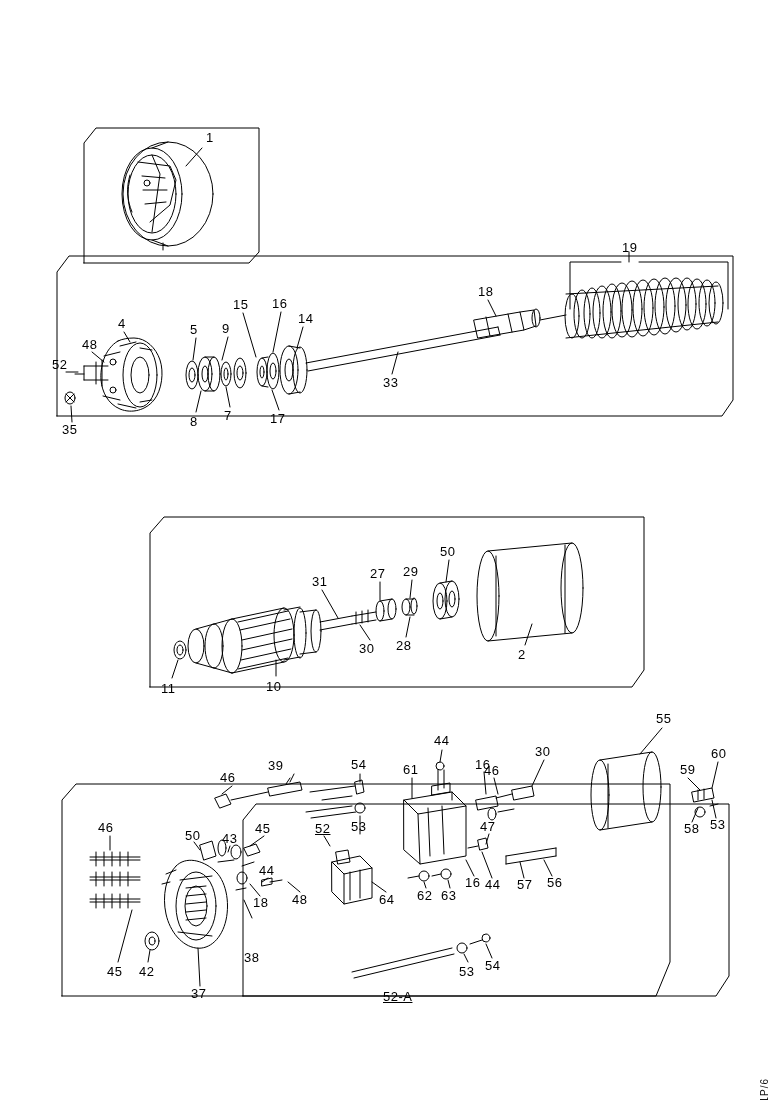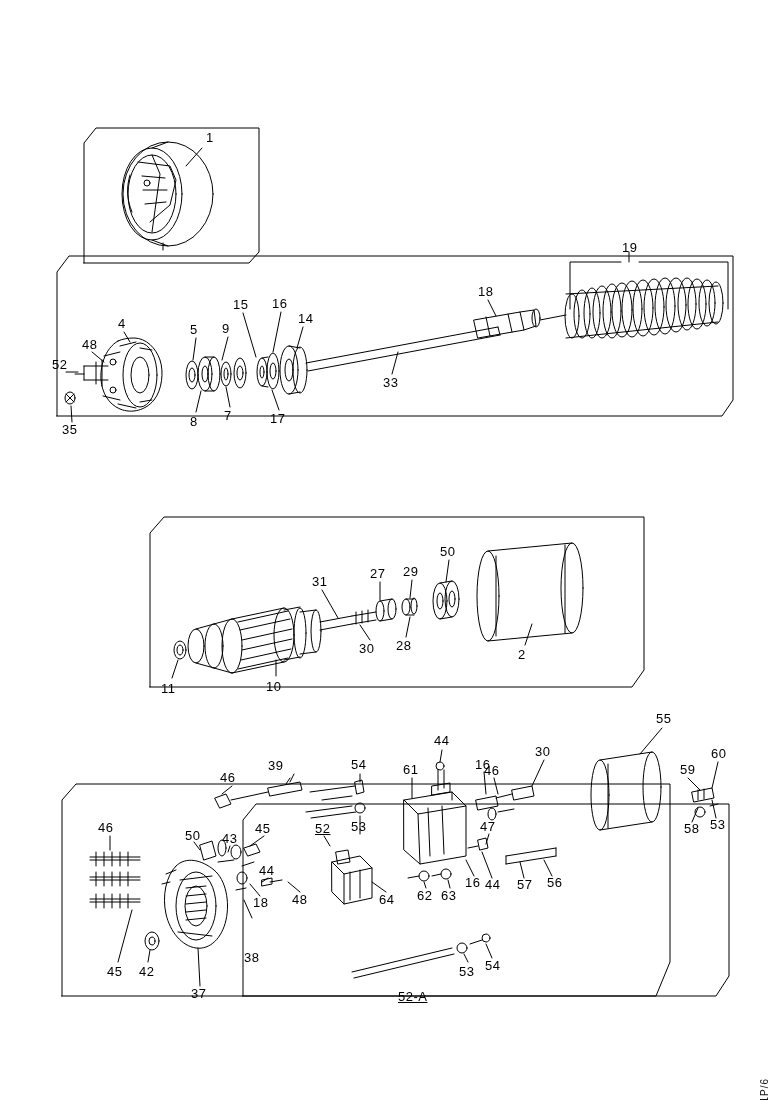--- a/index.html
+++ b/index.html
@@ -442,17 +442,17 @@
   <div class="callout" style="left:485px; top:877px;">44</div>
   <div class="callout" style="left:292px; top:892px;">48</div>
   <div class="callout" style="left:379px; top:892px;">64</div>
   <div class="callout" style="left:253px; top:895px;">18</div>
   <div class="callout" style="left:244px; top:918px;margin-top:32px;">38</div>
   <div class="callout" style="left:107px; top:964px;">45</div>
   <div class="callout" style="left:139px; top:964px;">42</div>
   <div class="callout" style="left:191px; top:986px;text-align:center;">37</div>
   <div class="callout" style="left:459px; top:964px;">53</div>
   <div class="callout" style="left:485px; top:958px;">54</div>
-  <div class="callout" style="left:398px; top:989px;text-decoration:underline;">52-A</div>
+  <div class="callout" style="left:383px; top:989px;text-decoration:underline;">52-A</div>
 
   <div class="corner-code">3/11 1P/6</div>
 
 </div>
 
 </body></html>

